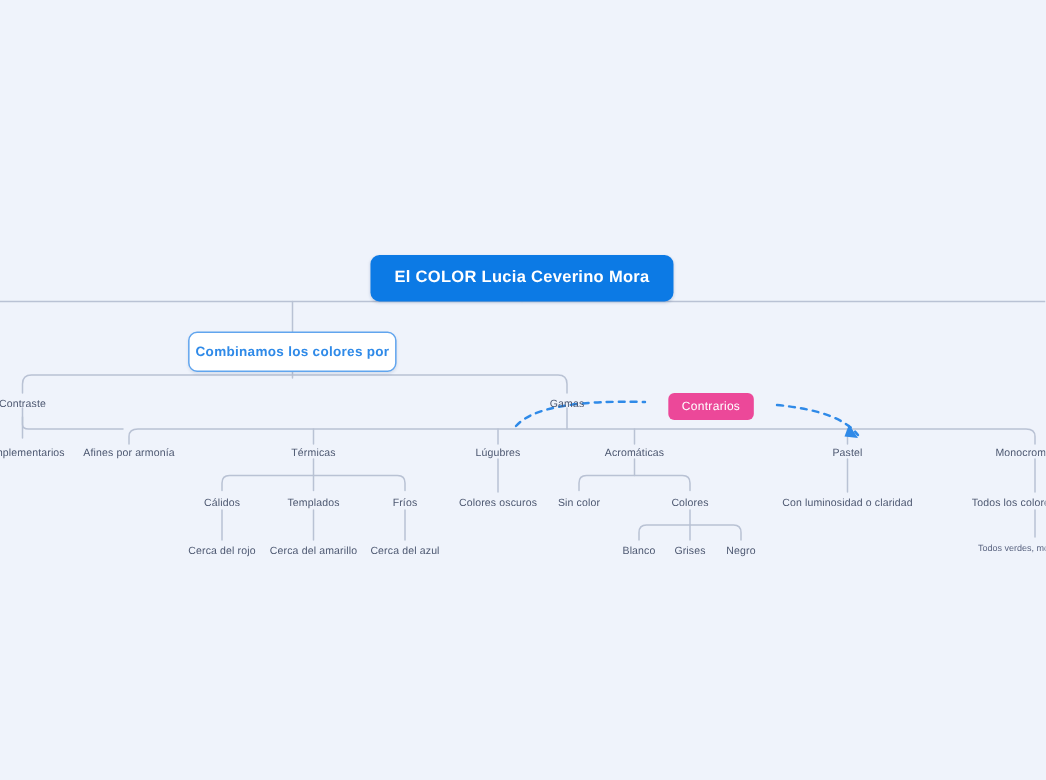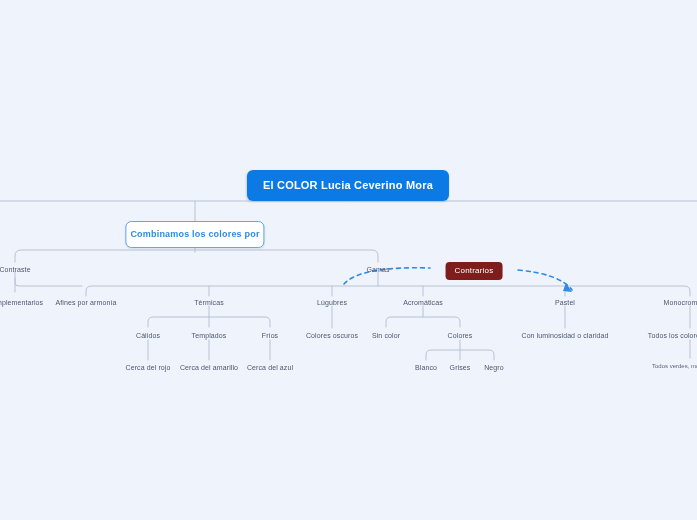--- a/index.html
+++ b/index.html
@@ -59,21 +59,21 @@
     letter-spacing: .1px;
   }
 
   .node.tiny {
     color: #5a6480;
     font-size: 6px;
     padding: 2px 3px;
   }
 
   .node.relation {
-    background: #7f1d1d;
+    background: #ec4899;
     color: #ffffff;
     font-size: 8px;
     padding: 4px 9px;
     border-radius: 4px;
     letter-spacing: .2px;
   }
 
   
 </style>
 </head>

